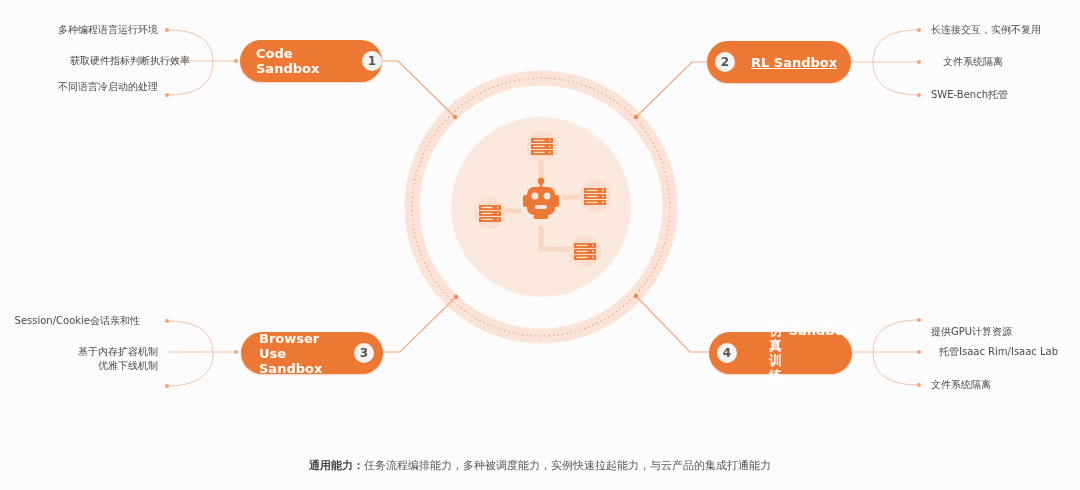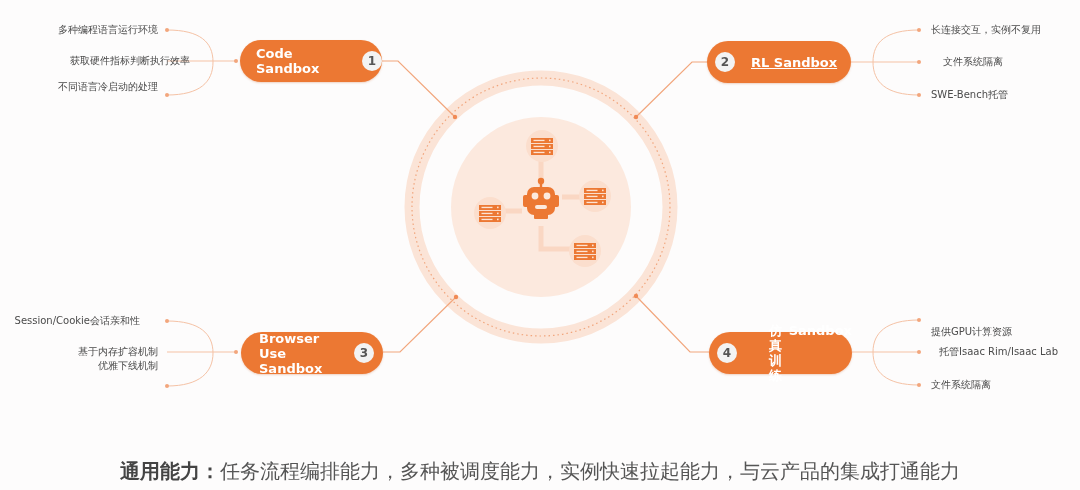--- a/index.html
+++ b/index.html
@@ -8,21 +8,21 @@
   #diagram { position:absolute; left:0; top:0; width:1080px; height:490px; }
   .item { position:absolute; font-size:10px; color:#4a4a4a; white-space:nowrap; line-height:16px; }
   .item.left { text-align:right; }
   .item.right { text-align:center; }
   .pill { position:absolute; height:42px; border-radius:21px; background:#ec7833;
           display:flex; align-items:center; color:#fff; font-weight:bold;
           box-shadow:0 1px 2px rgba(200,90,30,0.25); box-sizing:border-box; }
   .pill .label { font-size:13px; line-height:15px; }
   .pill .num { width:20px; height:20px; border-radius:50%; background:#f3f3f3; color:#555;
                font-size:12px; font-weight:bold; display:flex; align-items:center; justify-content:center; flex:none; }
-  .caption { position:absolute; left:0; width:1080px; top:458px; text-align:center; font-size:20px; color:#555; }
+  .caption { position:absolute; left:0; width:1080px; top:458px; text-align:center; font-size:11px; color:#555; }
   .caption .cap-title { font-weight:bold; color:#444; }
 </style>
 </head>
 <body>
 
 <svg id="diagram" width="1080" height="490" viewBox="0 0 1080 490">
 
   <g>
     <circle cx="541" cy="207" r="129" fill="none" stroke="#fbe4d7" stroke-width="15"></circle>
     <circle cx="541" cy="207" r="129" fill="none" stroke="#f1a57c" stroke-width="1.2" stroke-dasharray="1.5 3"></circle>

